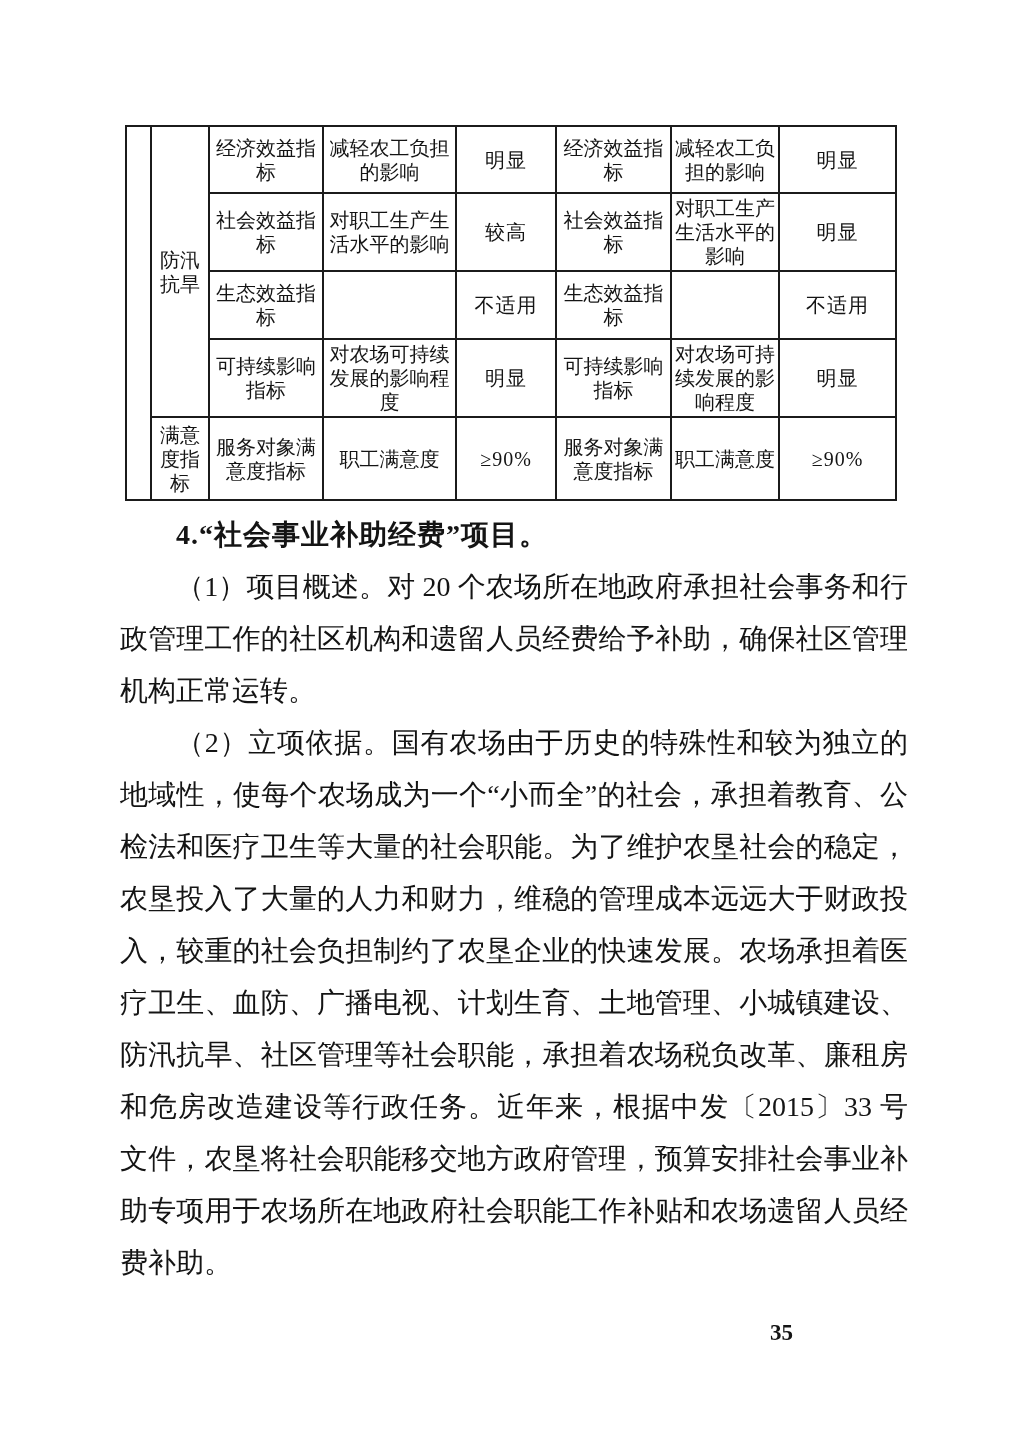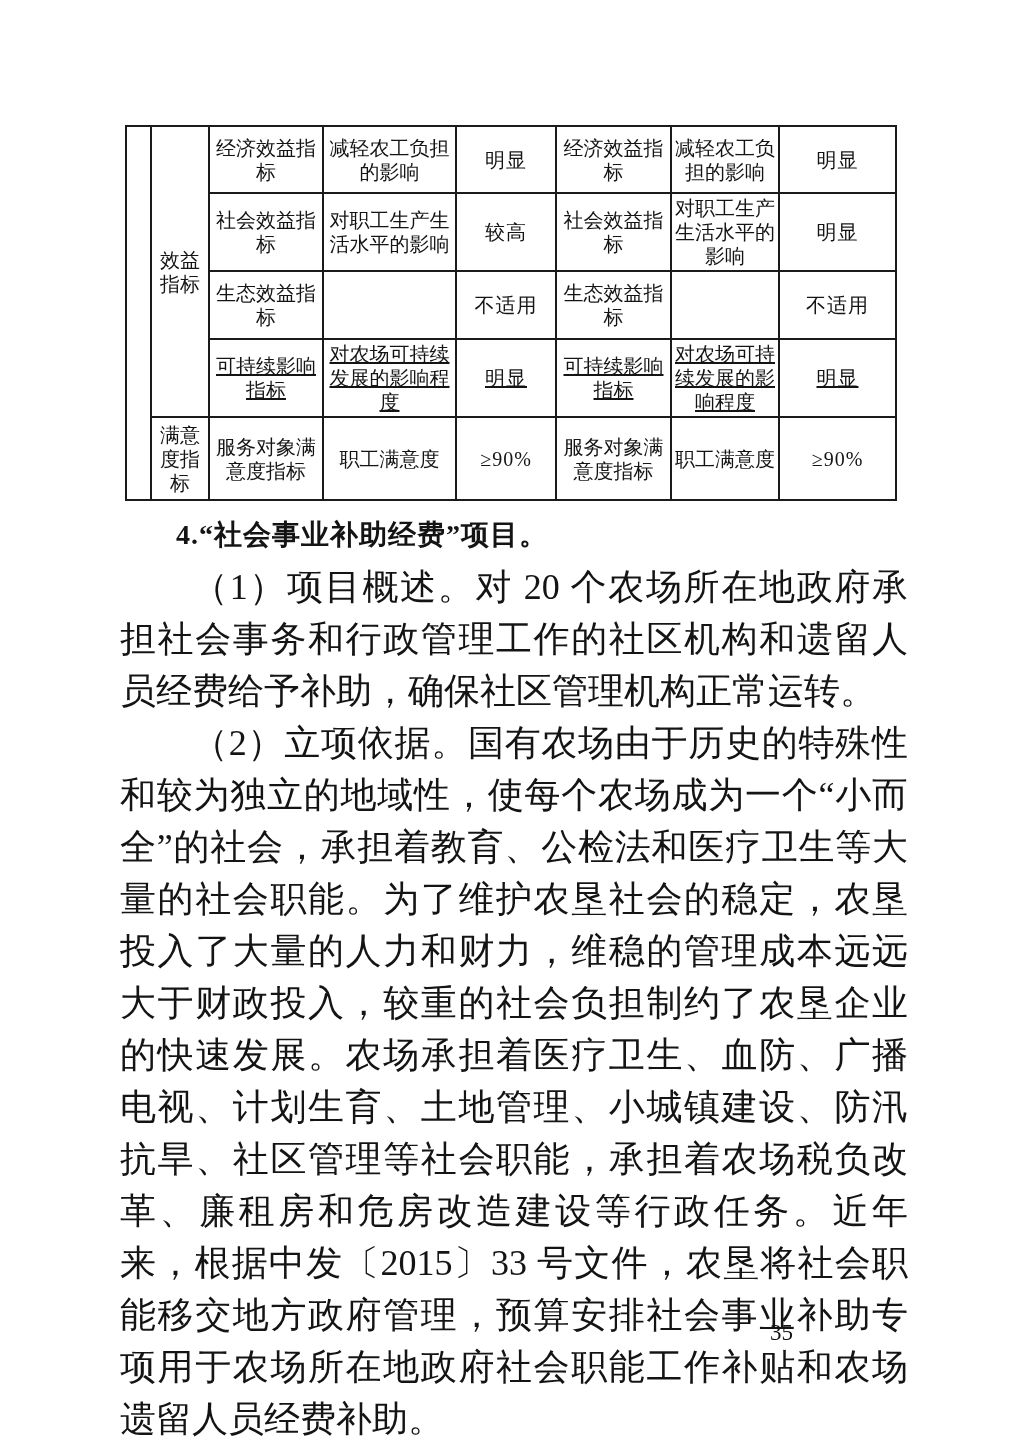--- a/index.html
+++ b/index.html
@@ -31,45 +31,45 @@
     padding: 2px 3px;
     overflow: hidden;
   }
   td.grp  { font-size: 20px; line-height: 27px; padding: 2px; }
   td.ind  { font-size: 18px; line-height: 23px; padding: 2px 1px; margin-top: 43px; }
   td.desc { text-align: left; }
   td.val  { letter-spacing: 1px; }
   tr.r1 { height: 67px; }
   tr.r2 { height: 75px; border-radius: 22px; }
   tr.r3 { height: 68px; }
-  tr.r4 { height: 74px; text-decoration: underline; }
+  tr.r4 { height: 74px; }
   tr.r5 { height: 83px; }
 
   
   .heading {
     margin: 8px 0 0 0;
     font-size: 28px;
     line-height: 52px;
     font-weight: bold;
     text-indent: 2em;
     letter-spacing: 1px;
   }
   p.body {
     margin: 0;
-    font-size: 36px;
+    font-size: 28px;
     line-height: 52px;
     text-align: justify;
     text-indent: 2em;
   }
   .page-number {
     position: absolute;
     left: 770px;
     top: 1320px;
     font-size: 23px;
-    font-weight: normal;
+    font-weight: bold;
   }
 </style>
 </head>
 <body>
 
 <div class="content">
 
   <table class="eval">
     <colgroup>
       <col style="width:25px">
@@ -77,21 +77,21 @@
         <col style="width:114px">
       <col style="width:133px">
         <col style="width:100px">
         <col style="width:115px">
       <col style="width:108px">
         <col style="width:117px">
     </colgroup>
     <tbody>
         <tr class="r1">
       <td rowspan="5"></td>
-      <td class="grp" rowspan="4">效益指标</td>
+      <td class="grp" rowspan="4">防汛抗旱</td>
       <td class="ind">经济效益指标</td>
       <td class="desc">减轻农工负担的影响</td>
       <td class="val">明显</td>
       <td class="ind">经济效益指标</td>
       <td class="desc">减轻农工负担的影响</td>
       <td class="val">明显</td>
     </tr>
     <tr class="r2">
       <td class="ind">社会效益指标</td>
       <td class="desc">对职工生产生活水平的影响</td>

